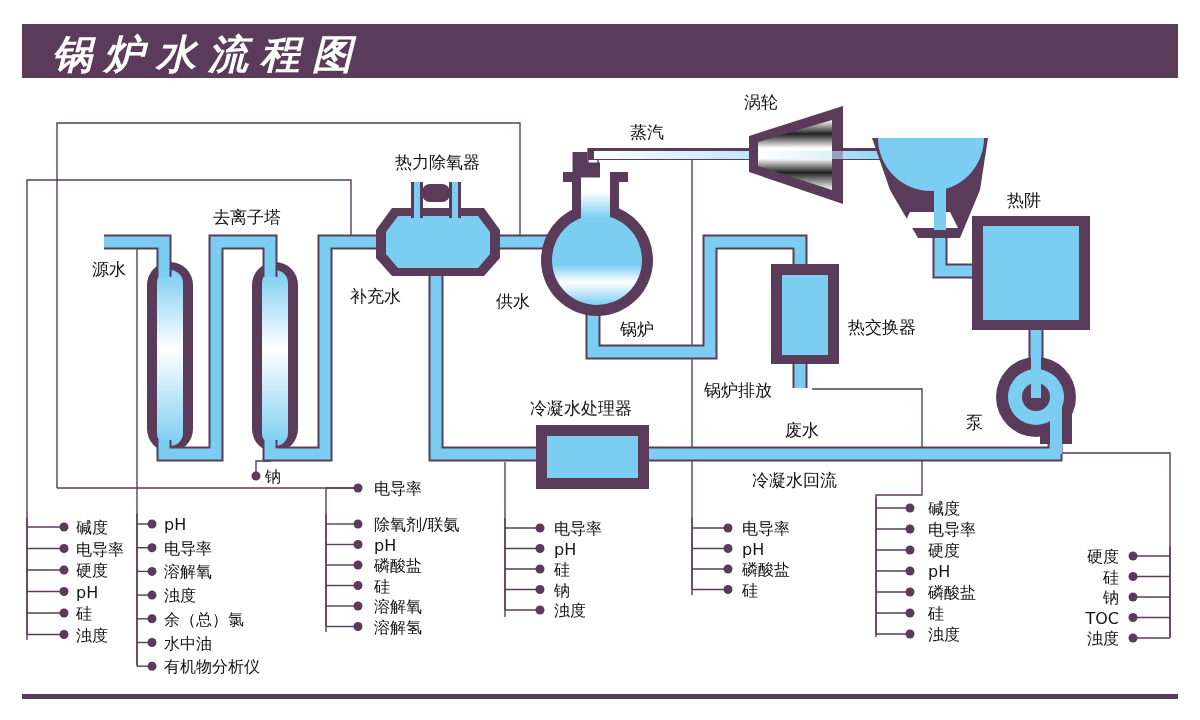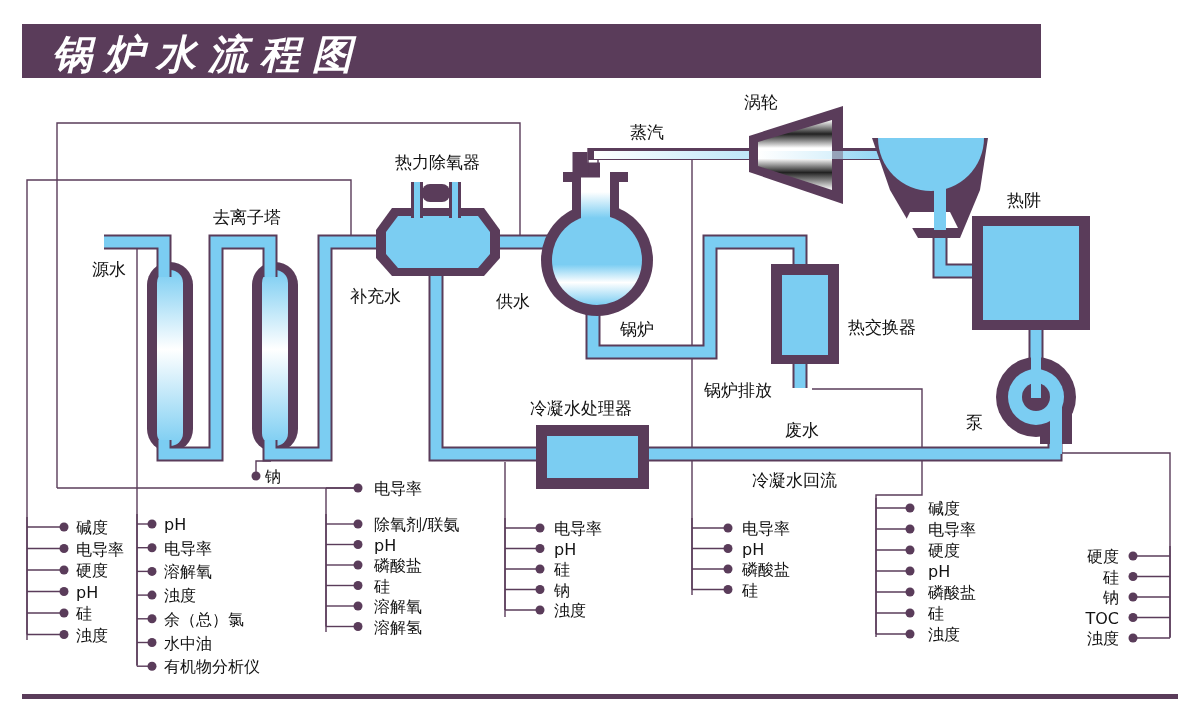--- a/index.html
+++ b/index.html
@@ -1,17 +1,17 @@
 <!DOCTYPE html>
 <html><head>
 <meta charset="utf-8">
 <style>
   html, body { margin:0; padding:0; background:#ffffff; }
   body { width:1200px; height:720px; position:relative; overflow:hidden; font-family:"DejaVu Sans", sans-serif; }
-  .banner { position:absolute; left:22px; top:24px; width:1019px; height:54px; background:#5a3c5a; }
+  .banner { position:absolute; left:22px; top:24px; width:1156px; height:54px; background:#5a3c5a; }
   .banner-title { position:absolute; left:30px; top:3px; font-size:40px; font-weight:bold; font-style:italic; color:#ffffff; letter-spacing:12px; font-family:"DejaVu Sans", sans-serif; }
   .bottom-rule { position:absolute; left:22px; top:694px; width:1156px; height:5px; background:#5a3c5a; }
   svg#diagram { position:absolute; left:0; top:0; }
   .lbl { font-size:17px; fill:#111; font-family:"DejaVu Sans", sans-serif; }
   .mlbl { font-size:16px; fill:#111; font-family:"DejaVu Sans", sans-serif; }
 </style>
 </head>
 <body>
 
 <div class="banner">

